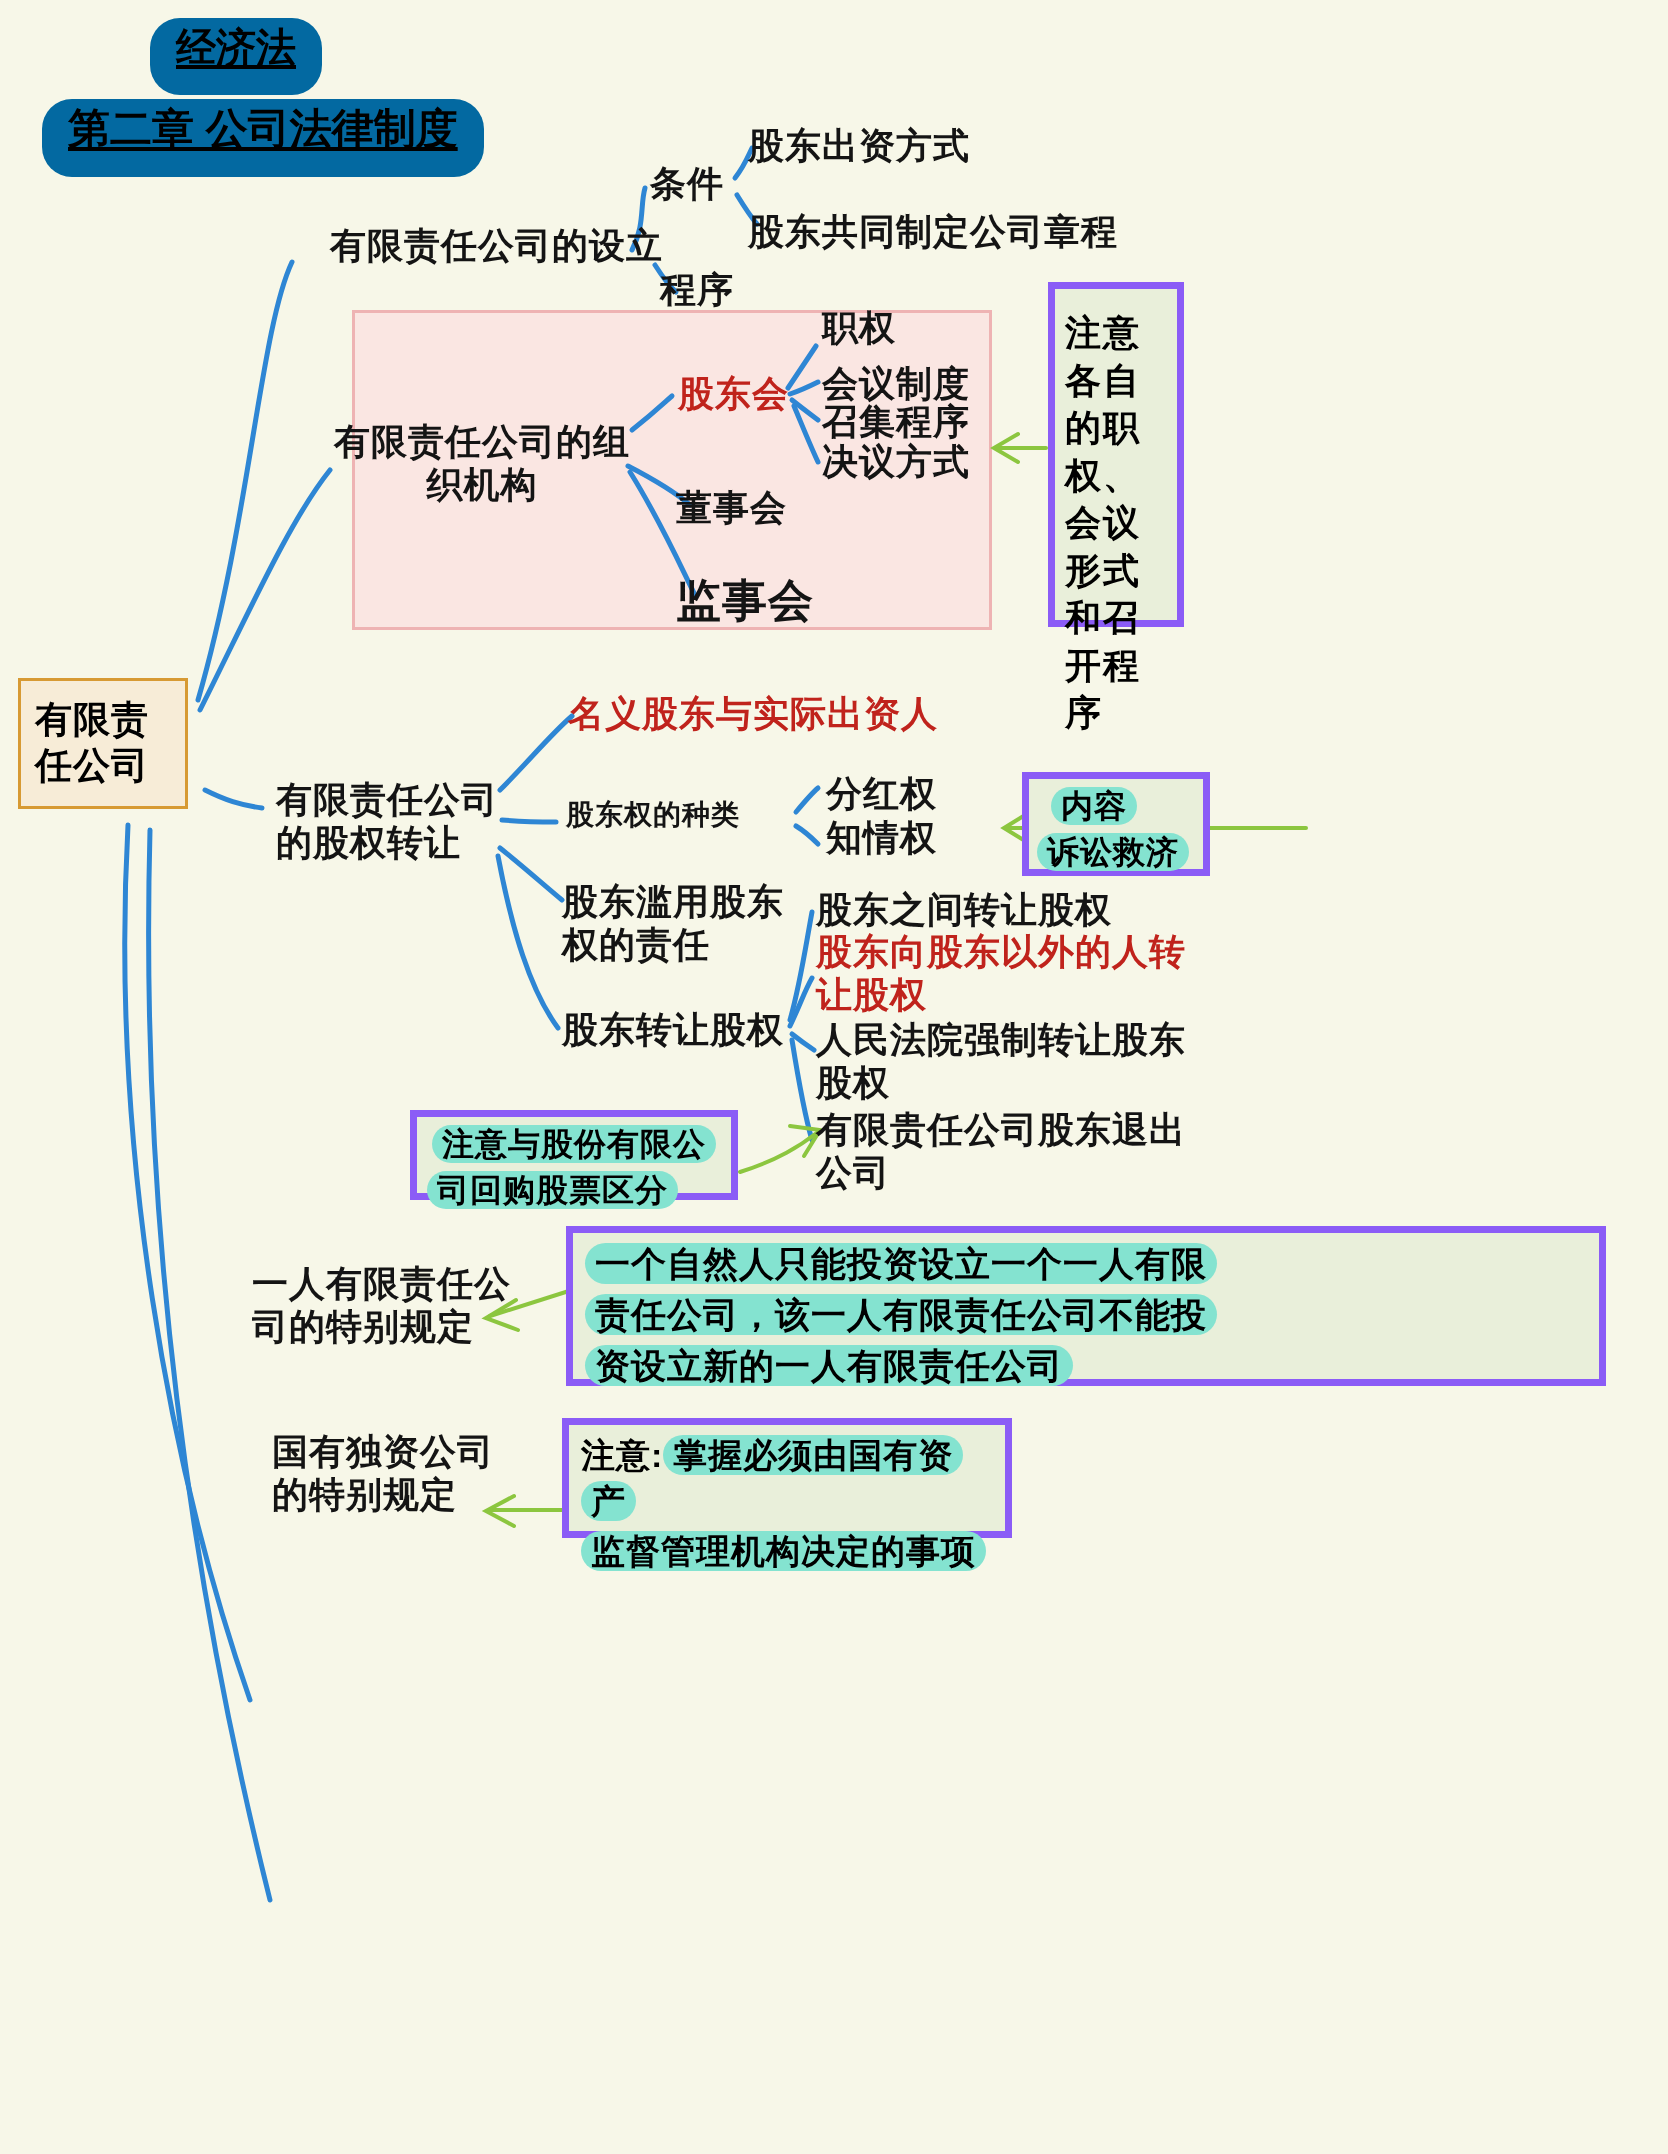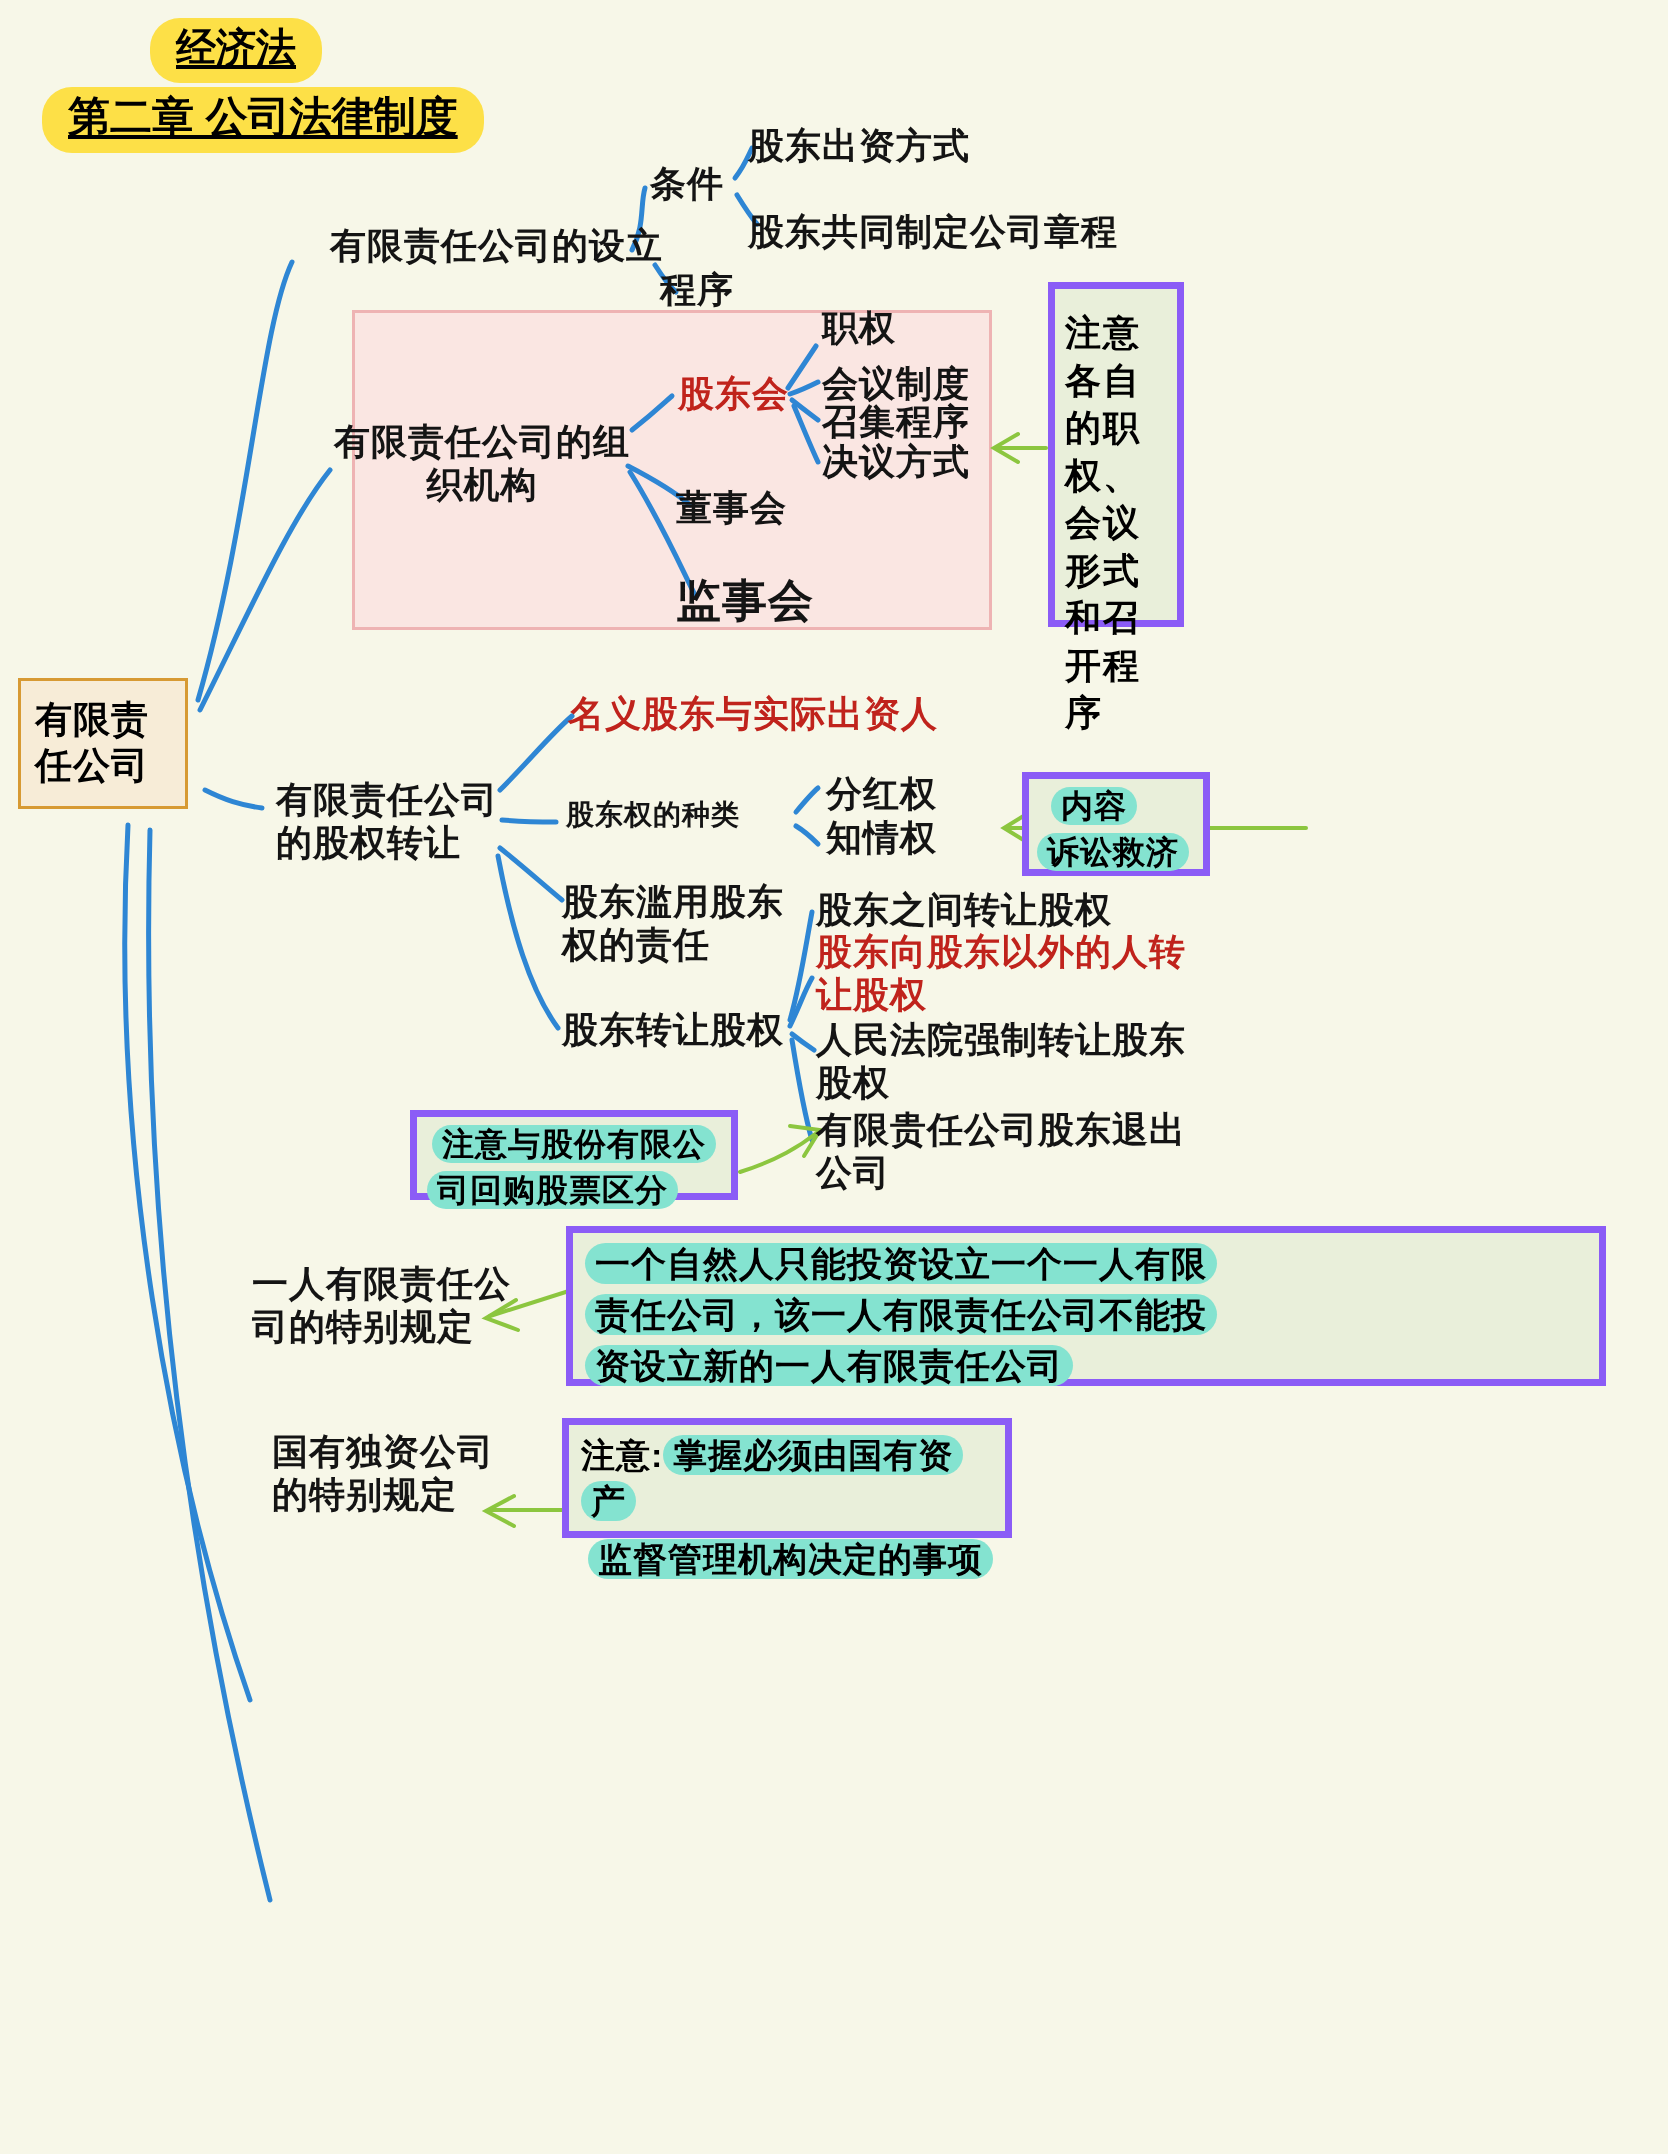--- a/index.html
+++ b/index.html
@@ -12,22 +12,22 @@
   #canvas{position:absolute;inset:0;width:1668px;height:2154px;}
   svg.wires{position:absolute;left:0;top:0;width:1668px;height:2154px;pointer-events:none;}
   .node{position:absolute;color:#141414;line-height:1.20;white-space:pre;}
   .hand{font-family:"Liberation Sans","DejaVu Sans",sans-serif;font-weight:700;letter-spacing:1px;}
   .red{color:#c0231c;}
 
   
   .title-wrap{position:absolute;left:0;top:18px;width:100%;}
   .title-line{display:block;margin:0 0 4px 0;}
   .title-chip{
-    display:inline-block;background:#fde047;border-radius:30px;
-    padding:2px 26px 8px 26px;color:#000;font-weight:700;
+    display:inline-block;background:#0369a1;border-radius:30px;
+    padding:2px 26px 20px 26px;color:#000;font-weight:700;
     text-decoration:underline;text-decoration-thickness:4px;text-underline-offset:4px;text-align:right;
   }
   .t1{font-size:40px;}
   .t2{font-size:42px;}
 
   
   .box{position:absolute;box-sizing:border-box;}
   .root-box{
     border:3px solid #d79a33;background:#f7ecd7;
     padding:16px 14px;font-size:37px;font-weight:700;line-height:1.25;
@@ -208,18 +208,18 @@
     </div>
   </div>
 
   <div class="node hand" style="left:272px;top:1430px;font-size:36px;">国有独资公司
 的特别规定</div>
 
   <div class="box green-box" style="left:562px;top:1418px;width:450px;height:120px;padding:8px 12px;">
     <div class="hand" style="font-size:34px;">
       <span>注意:</span><span class="cyan-pill">掌握必须由国有资产</span>
     </div>
-    <div class="hand" style="font-size:34px;margin-top:12px;text-align:right;">
+    <div class="hand" style="font-size:34px;margin-top:4px;">
       <span class="cyan-pill">监督管理机构决定的事项</span>
     </div>
   </div>
 
 </div>
 
 </body></html>

